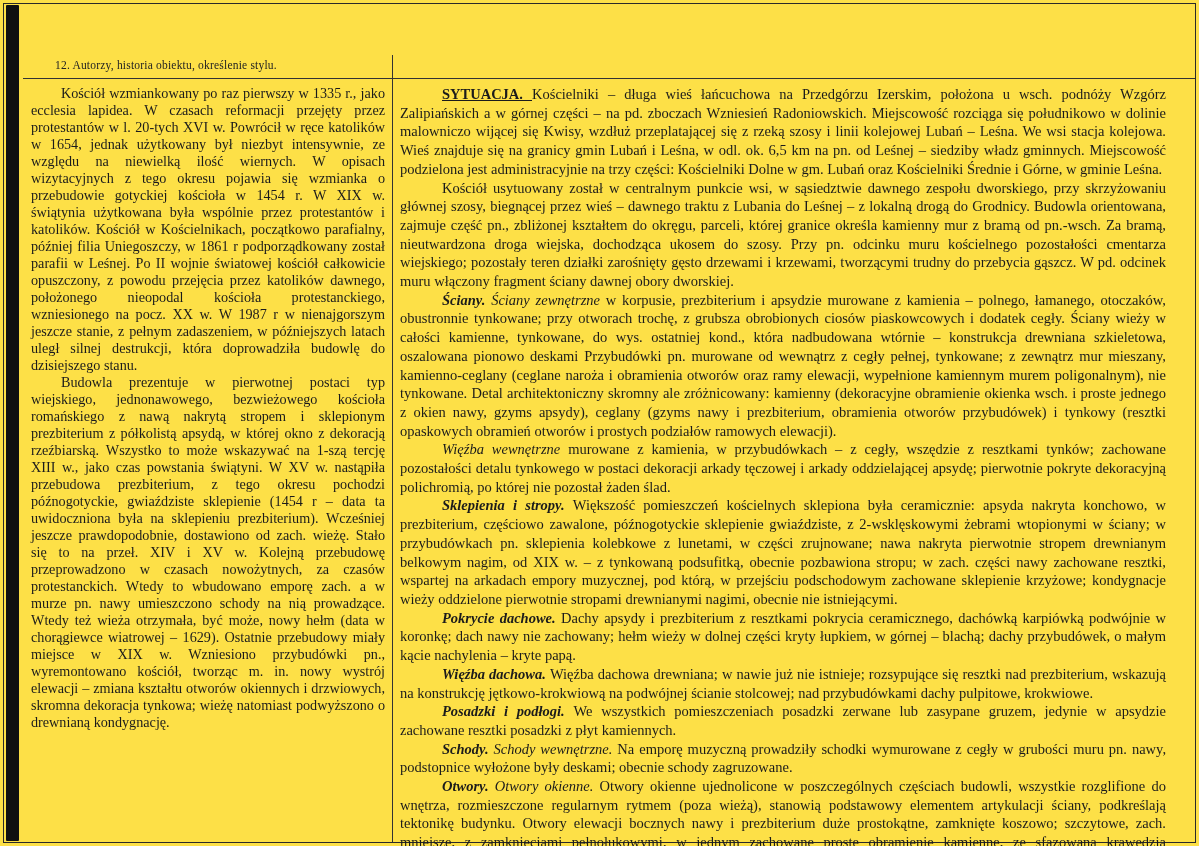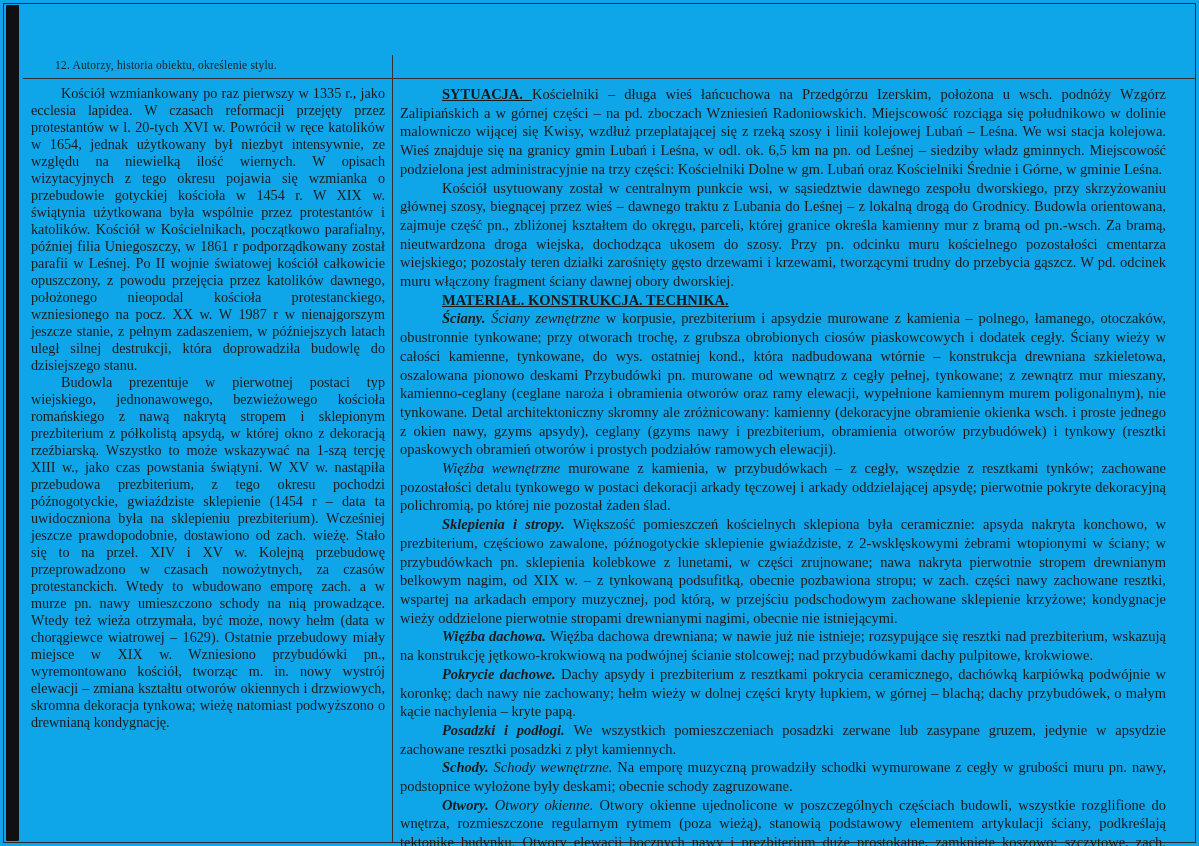--- a/index.html
+++ b/index.html
@@ -1,19 +1,19 @@
 <!DOCTYPE html>
 <html lang="pl"><head>
 <meta charset="utf-8">
 <style>
   html,body{margin:0;padding:0;background:#e8e6e2;}
   .page{
     position:relative;
     width:1199px;height:846px;
-    background:#0ea5e9;
+    background:#fde047;
     overflow:hidden;
     font-family:"Liberation Serif","DejaVu Serif",serif;
     color:#1b1b1b;
   }
   .frame{
     position:absolute;left:3px;top:3px;right:3px;bottom:3px;
     border:1px solid #2a2a2a;
     pointer-events:none;
   }
   .scan-edge{
@@ -68,23 +68,22 @@
   <div class="vdivider"></div>
 
   <div class="col left-col" id="left-col">
       <p class="para"><span>Kościół wzmiankowany po raz pierwszy w 1335 r., jako ecclesia lapidea. W czasach reformacji przejęty przez protestantów w l. 20-tych XVI w. Powrócił w ręce katolików w 1654, jednak użytkowany był niezbyt intensywnie, ze względu na niewielką ilość wiernych. W opisach wizytacyjnych z tego okresu pojawia się wzmianka o przebudowie gotyckiej kościoła w 1454 r. W XIX w. świątynia użytkowana była wspólnie przez protestantów i katolików. Kościół w Kościelnikach, początkowo parafialny, później filia Uniegoszczy, w 1861 r podporządkowany został parafii w Leśnej. Po II wojnie światowej kościół całkowicie opuszczony, z powodu przejęcia przez katolików dawnego, położonego nieopodal kościoła protestanckiego, wzniesionego na pocz. XX w. W 1987 r w nienajgorszym jeszcze stanie, z pełnym zadaszeniem, w późniejszych latach uległ silnej destrukcji, która doprowadziła budowlę do dzisiejszego stanu.</span></p>
       <p class="para"><span>Budowla prezentuje w pierwotnej postaci typ wiejskiego, jednonawowego, bezwieżowego kościoła romańskiego z nawą nakrytą stropem i sklepionym prezbiterium z półkolistą apsydą, w której okno z dekoracją rzeźbiarską. Wszystko to może wskazywać na 1-szą tercję XIII w., jako czas powstania świątyni. W XV w. nastąpiła przebudowa prezbiterium, z tego okresu pochodzi późnogotyckie, gwiaździste sklepienie (1454 r – data ta uwidoczniona była na sklepieniu prezbiterium). Wcześniej jeszcze prawdopodobnie, dostawiono od zach. wieżę. Stało się to na przeł. XIV i XV w. Kolejną przebudowę przeprowadzono w czasach nowożytnych, za czasów protestanckich. Wtedy to wbudowano emporę zach. a w murze pn. nawy umieszczono schody na nią prowadzące. Wtedy też wieża otrzymała, być może, nowy hełm (data w chorągiewce wiatrowej – 1629). Ostatnie przebudowy miały miejsce w XIX w. Wzniesiono przybudówki pn., wyremontowano kościół, tworząc m. in. nowy wystrój elewacji – zmiana kształtu otworów okiennych i drzwiowych, skromna dekoracja tynkowa; wieżę natomiast podwyższono o drewnianą kondygnację.</span></p>
     </div>
 
   <div class="col right-col" id="right-col">
       <p class="para"><span class="seg-bold">SYTUACJA. </span><span>Kościelniki – długa wieś łańcuchowa na Przedgórzu Izerskim, położona u wsch. podnóży Wzgórz Zalipiańskich a w górnej części – na pd. zboczach Wzniesień Radoniowskich. Miejscowość rozciąga się południkowo w dolinie malowniczo wijącej się Kwisy, wzdłuż przeplatającej się z rzeką szosy i linii kolejowej Lubań – Leśna. We wsi stacja kolejowa. Wieś znajduje się na granicy gmin Lubań i Leśna, w odl. ok. 6,5 km na pn. od Leśnej – siedziby władz gminnych. Miejscowość podzielona jest administracyjnie na trzy części: Kościelniki Dolne w gm. Lubań oraz Kościelniki Średnie i Górne, w gminie Leśna.</span></p>
       <p class="para"><span>Kościół usytuowany został w centralnym punkcie wsi, w sąsiedztwie dawnego zespołu dworskiego, przy skrzyżowaniu głównej szosy, biegnącej przez wieś – dawnego traktu z Lubania do Leśnej – z lokalną drogą do Grodnicy. Budowla orientowana, zajmuje część pn., zbliżonej kształtem do okręgu, parceli, której granice określa kamienny mur z bramą od pn.-wsch. Za bramą, nieutwardzona droga wiejska, dochodząca ukosem do szosy. Przy pn. odcinku muru kościelnego pozostałości cmentarza wiejskiego; pozostały teren działki zarośnięty gęsto drzewami i krzewami, tworzącymi trudny do przebycia gąszcz. W pd. odcinek muru włączony fragment ściany dawnej obory dworskiej.</span></p>
-      <p class="para"><span class="seg-bold">MATERIAŁ. KONSTRUKCJA. TECHNIKA.</span></p>
       <p class="para"><span class="seg-bold-italic">Ściany. </span><span class="seg-italic">Ściany zewnętrzne</span><span> w korpusie, prezbiterium i apsydzie murowane z kamienia – polnego, łamanego, otoczaków, obustronnie tynkowane; przy otworach trochę, z grubsza obrobionych ciosów piaskowcowych i dodatek cegły. Ściany wieży w całości kamienne, tynkowane, do wys. ostatniej kond., która nadbudowana wtórnie – konstrukcja drewniana szkieletowa, oszalowana pionowo deskami Przybudówki pn. murowane od wewnątrz z cegły pełnej, tynkowane; z zewnątrz mur mieszany, kamienno-ceglany (ceglane naroża i obramienia otworów oraz ramy elewacji, wypełnione kamiennym murem poligonalnym), nie tynkowane. Detal architektoniczny skromny ale zróżnicowany: kamienny (dekoracyjne obramienie okienka wsch. i proste jednego z okien nawy, gzyms apsydy), ceglany (gzyms nawy i prezbiterium, obramienia otworów przybudówek) i tynkowy (resztki opaskowych obramień otworów i prostych podziałów ramowych elewacji).</span></p>
       <p class="para"><span class="seg-italic">Więźba wewnętrzne</span><span> murowane z kamienia, w przybudówkach – z cegły, wszędzie z resztkami tynków; zachowane pozostałości detalu tynkowego w postaci dekoracji arkady tęczowej i arkady oddzielającej apsydę; pierwotnie pokryte dekoracyjną polichromią, po której nie pozostał żaden ślad.</span></p>
       <p class="para"><span class="seg-bold-italic">Sklepienia i stropy. </span><span>Większość pomieszczeń kościelnych sklepiona była ceramicznie: apsyda nakryta konchowo, w prezbiterium, częściowo zawalone, późnogotyckie sklepienie gwiaździste, z 2-wsklęskowymi żebrami wtopionymi w ściany; w przybudówkach pn. sklepienia kolebkowe z lunetami, w części zrujnowane; nawa nakryta pierwotnie stropem drewnianym belkowym nagim, od XIX w. – z tynkowaną podsufitką, obecnie pozbawiona stropu; w zach. części nawy zachowane resztki, wspartej na arkadach empory muzycznej, pod którą, w przejściu podschodowym zachowane sklepienie krzyżowe; kondygnacje wieży oddzielone pierwotnie stropami drewnianymi nagimi, obecnie nie istniejącymi.</span></p>
+      <p class="para"><span class="seg-bold-italic">Pokrycie dachowe. </span><span>Dachy apsydy i prezbiterium z resztkami pokrycia ceramicznego, dachówką karpiówką podwójnie w koronkę; dach nawy nie zachowany; hełm wieży w dolnej części kryty łupkiem, w górnej – blachą; dachy przybudówek, o małym kącie nachylenia – kryte papą.</span></p>
       <p class="para"><span class="seg-bold-italic">Więźba dachowa. </span><span>Więźba dachowa drewniana; w nawie już nie istnieje; rozsypujące się resztki nad prezbiterium, wskazują na konstrukcję jętkowo-krokwiową na podwójnej ścianie stolcowej; nad przybudówkami dachy pulpitowe, krokwiowe.</span></p>
-      <p class="para"><span class="seg-bold-italic">Pokrycie dachowe. </span><span>Dachy apsydy i prezbiterium z resztkami pokrycia ceramicznego, dachówką karpiówką podwójnie w koronkę; dach nawy nie zachowany; hełm wieży w dolnej części kryty łupkiem, w górnej – blachą; dachy przybudówek, o małym kącie nachylenia – kryte papą.</span></p>
       <p class="para"><span class="seg-bold-italic">Posadzki i podłogi. </span><span>We wszystkich pomieszczeniach posadzki zerwane lub zasypane gruzem, jedynie w apsydzie zachowane resztki posadzki z płyt kamiennych.</span></p>
       <p class="para"><span class="seg-bold-italic">Schody. </span><span class="seg-italic">Schody wewnętrzne. </span><span>Na emporę muzyczną prowadziły schodki wymurowane z cegły w grubości muru pn. nawy, podstopnice wyłożone były deskami; obecnie schody zagruzowane.</span></p>
       <p class="para"><span class="seg-bold-italic">Otwory. </span><span class="seg-italic">Otwory okienne. </span><span>Otwory okienne ujednolicone w poszczególnych częściach budowli, wszystkie rozglifione do wnętrza, rozmieszczone regularnym rytmem (poza wieżą), stanowią podstawowy elementem artykulacji ściany, podkreślają tektonikę budynku. Otwory elewacji bocznych nawy i prezbiterium duże prostokątne, zamknięte koszowo; szczytowe, zach. mniejsze, z zamknięciami pełnołukowymi, w jednym zachowane proste obramienie kamienne, ze sfazowana krawędzią zewnętrzną. Na osi środkowej apsydy zachowane oryginalne okno romańskie – szeroko obustronnie rozglifiony, smukły, zamknięty półkoliście, niewielki otwór, ujęty jest w kamienne obramienie z ciosów, zdobione w ćwierćwałkowej wklęsce rozetowymi, wydatnymi guzami, kształt otworu podkreśla podwójnie proste opaskowe obramienie tynkowe. Ściany przybudówek pn. przeprute dużymi</span></p>
     </div>
 </div>
 
 </body></html>

